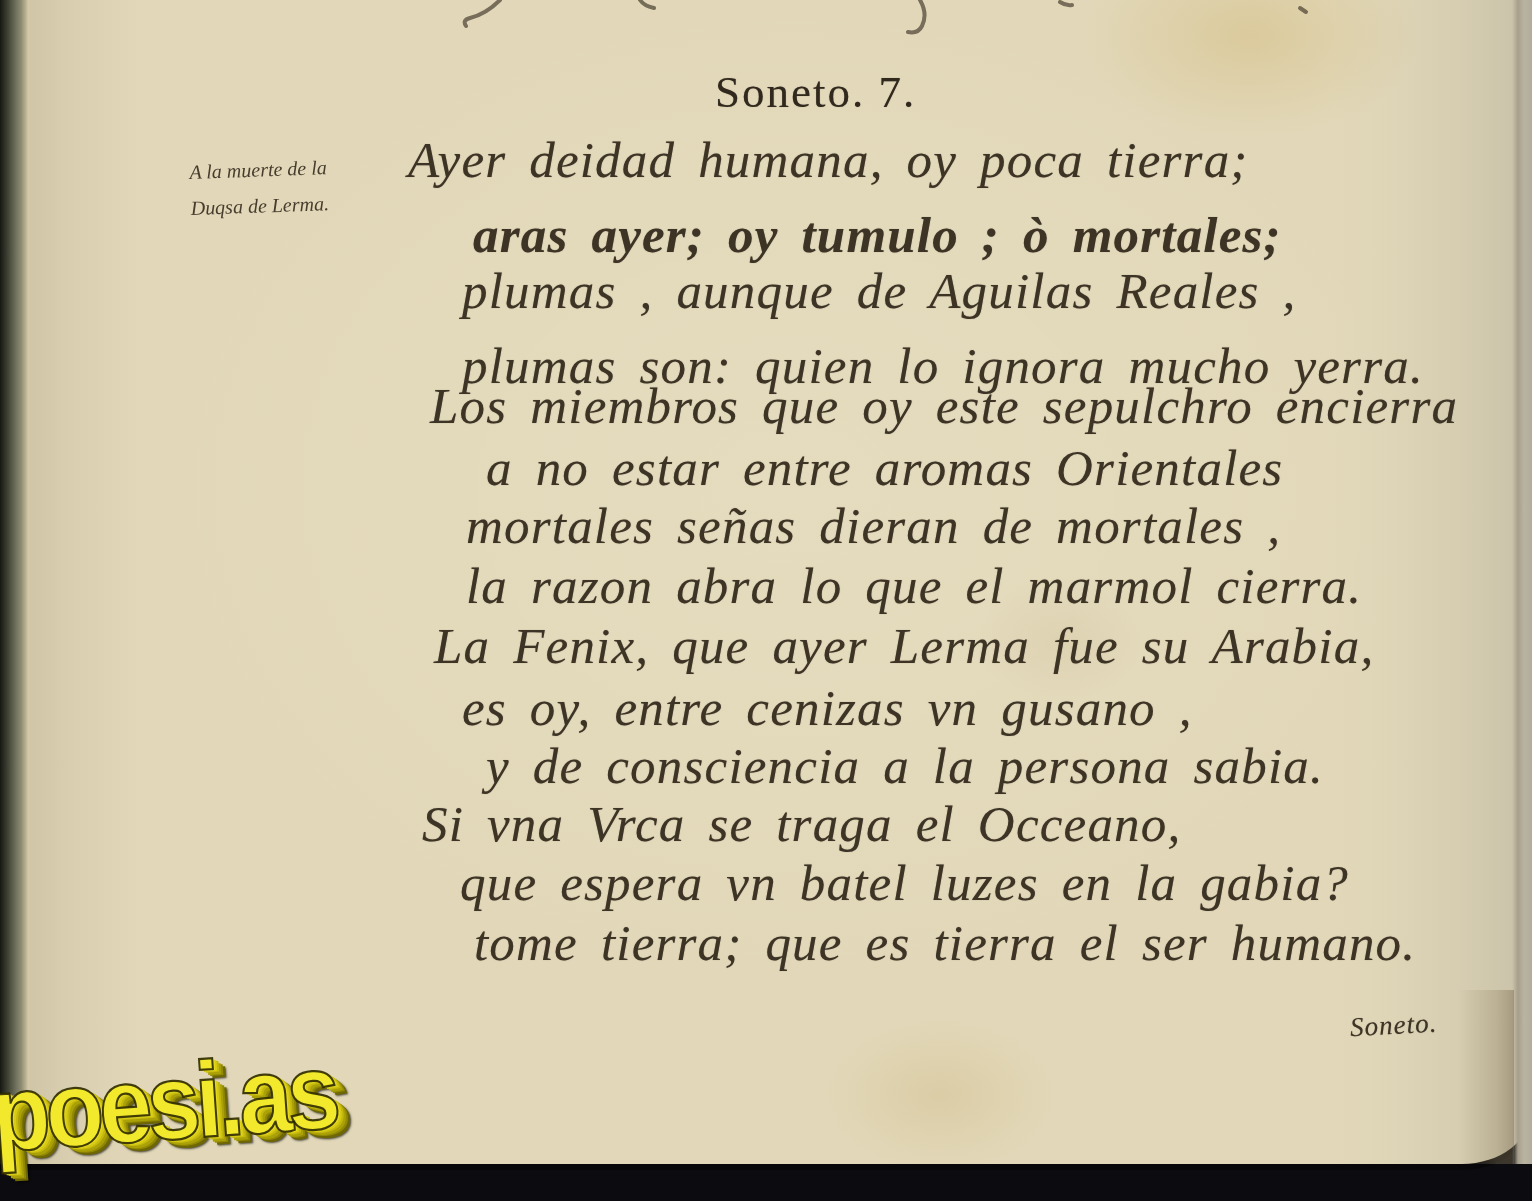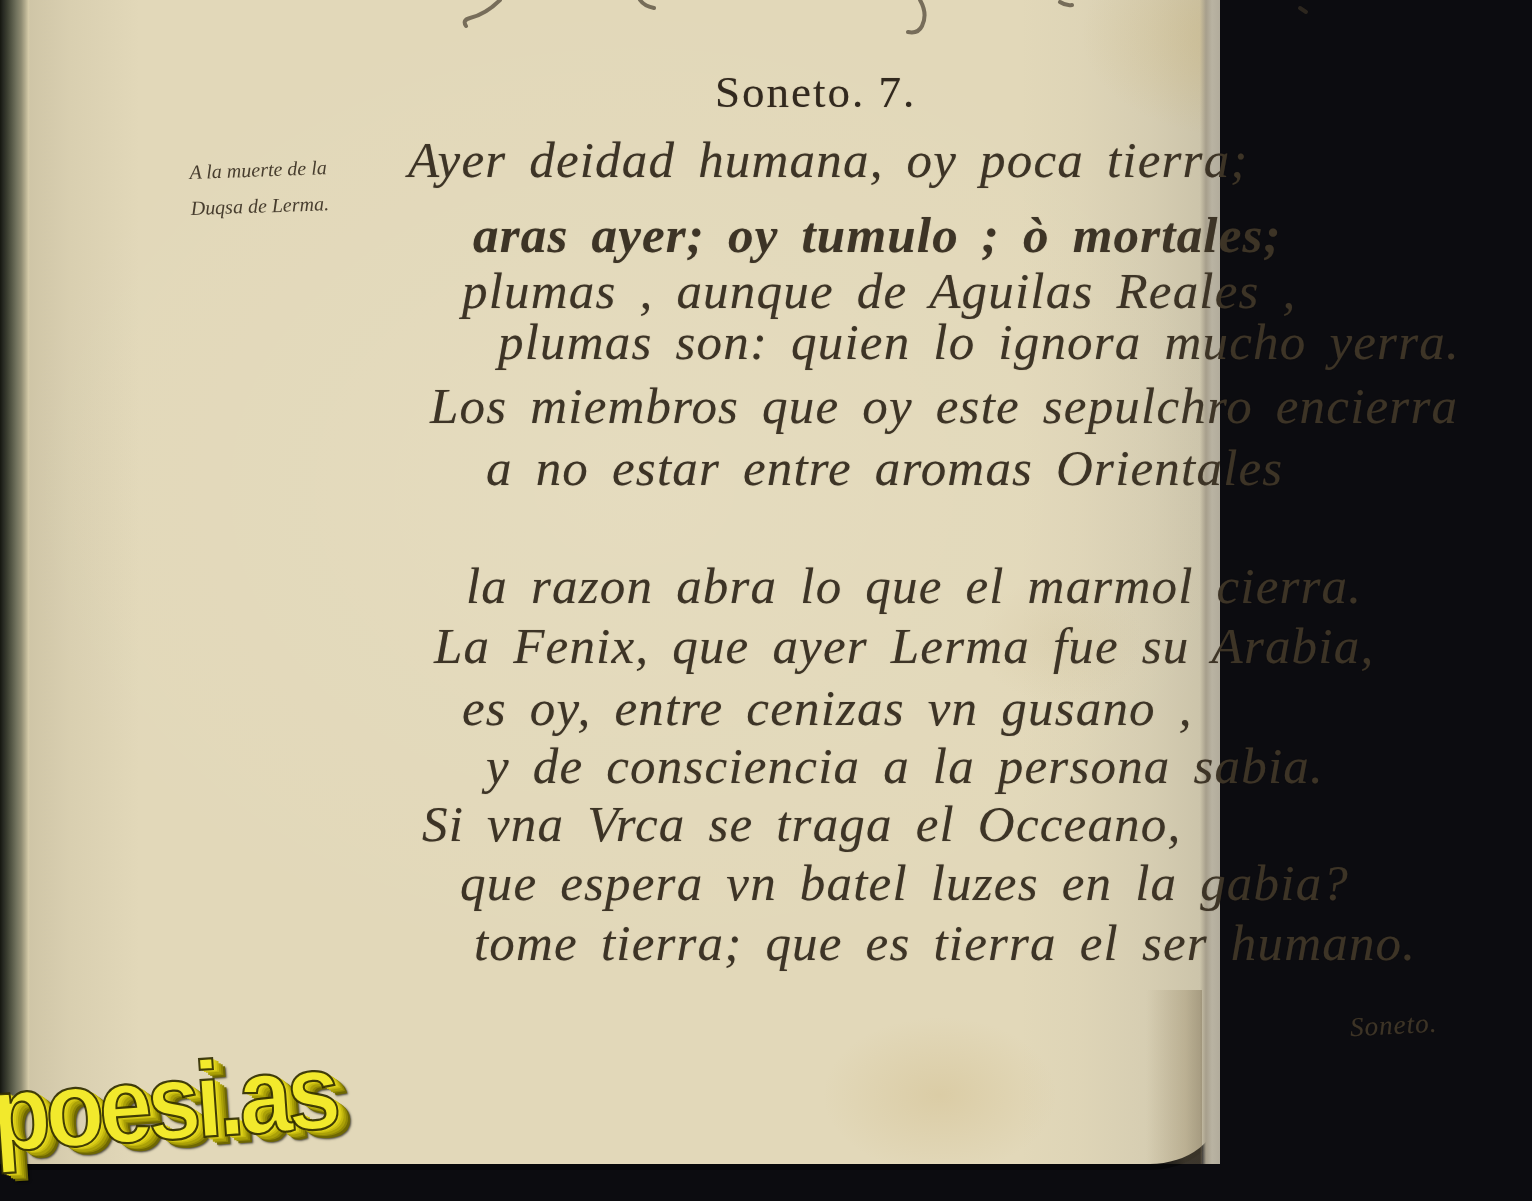--- a/index.html
+++ b/index.html
@@ -5,21 +5,21 @@
   html,body{margin:0;padding:0;background:#0c0c10;}
   #screen{
     position:relative;
     width:1532px;height:1201px;
     overflow:hidden;
     background:#0c0c10;
     font-family:"Liberation Serif","DejaVu Serif",serif;
   }
   
   .paper{
-    position:absolute;left:0;top:0;width:1220px;height:1164px;
+    position:absolute;left:0;top:0;width:1532px;height:1164px;
     background-color:#e2d8b9;
     background-image:
       radial-gradient(ellipse 260px 160px at 1250px 35px, rgba(198,165,82,0.28), transparent 65%),
       radial-gradient(ellipse 180px 120px at 940px 1095px, rgba(190,158,88,0.20), transparent 65%),
       radial-gradient(ellipse 120px 90px at 1060px 640px, rgba(180,160,110,0.12), transparent 70%),
       radial-gradient(ellipse 900px 700px at 52% 42%, rgba(255,252,240,0.10), transparent 72%),
       linear-gradient(90deg, rgba(110,100,72,0.22) 0px, rgba(110,100,72,0.08) 70px, rgba(110,100,72,0) 140px),
       linear-gradient(270deg, rgba(140,138,126,0.30) 0px, rgba(150,148,138,0.16) 70px, rgba(150,148,138,0.05) 140px, rgba(150,148,138,0) 200px);
     border-bottom-right-radius:70px 55px;
     box-shadow:0 6px 0 rgba(0,0,0,0.4);
@@ -112,23 +112,24 @@
     <div class="title ink">Soneto. 7.</div>
 
     <div class="margin-note">
       <div>A la muerte de la</div>
       <div>Duqsa de Lerma.</div>
     </div>
 
     <div class="pline ink" style="left:408px;top:131px;">Ayer deidad humana, oy poca tierra;</div>
     <div class="pline ink" style="left:473px;top:206px;font-weight:bold;">aras ayer; oy tumulo ; ò mortales;</div>
     <div class="pline ink" style="left:462px;top:262px;">plumas , aunque de Aguilas Reales ,</div>
-    <div class="pline ink" style="left:462px;top:313px;margin-left:36px;">plumas son:  quien lo ignora mucho yerra.</div>
+    <div class="pline ink" style="left:462px;top:337px;">plumas son:  quien lo ignora mucho yerra.</div>
     <div class="pline ink" style="left:430px;top:377px;">Los miembros que oy este sepulchro encierra</div>
     <div class="pline ink" style="left:486px;top:439px;">a no estar entre aromas Orientales</div>
+    <div class="pline ink" style="left:466px;top:497px;">mortales señas dieran de mortales ,</div>
     <div class="pline ink" style="left:466px;top:557px;">la razon abra lo que el marmol cierra.</div>
     <div class="pline ink" style="left:434px;top:617px;">La Fenix, que ayer Lerma fue su Arabia,</div>
     <div class="pline ink" style="left:462px;top:679px;">es oy, entre cenizas vn gusano ,</div>
     <div class="pline ink" style="left:456px;top:737px;margin-left:30px;">y de consciencia a la persona sabia.</div>
     <div class="pline ink" style="left:422px;top:795px;text-align:center;">Si vna Vrca se traga el Occeano,</div>
     <div class="pline ink" style="left:460px;top:854px;">que espera vn batel luzes en la gabia?</div>
     <div class="pline ink" style="left:460px;top:914px;margin-left:14px;">tome tierra; que es tierra el ser humano.</div>
 
     <div class="catchword ink">Soneto.</div>
 

